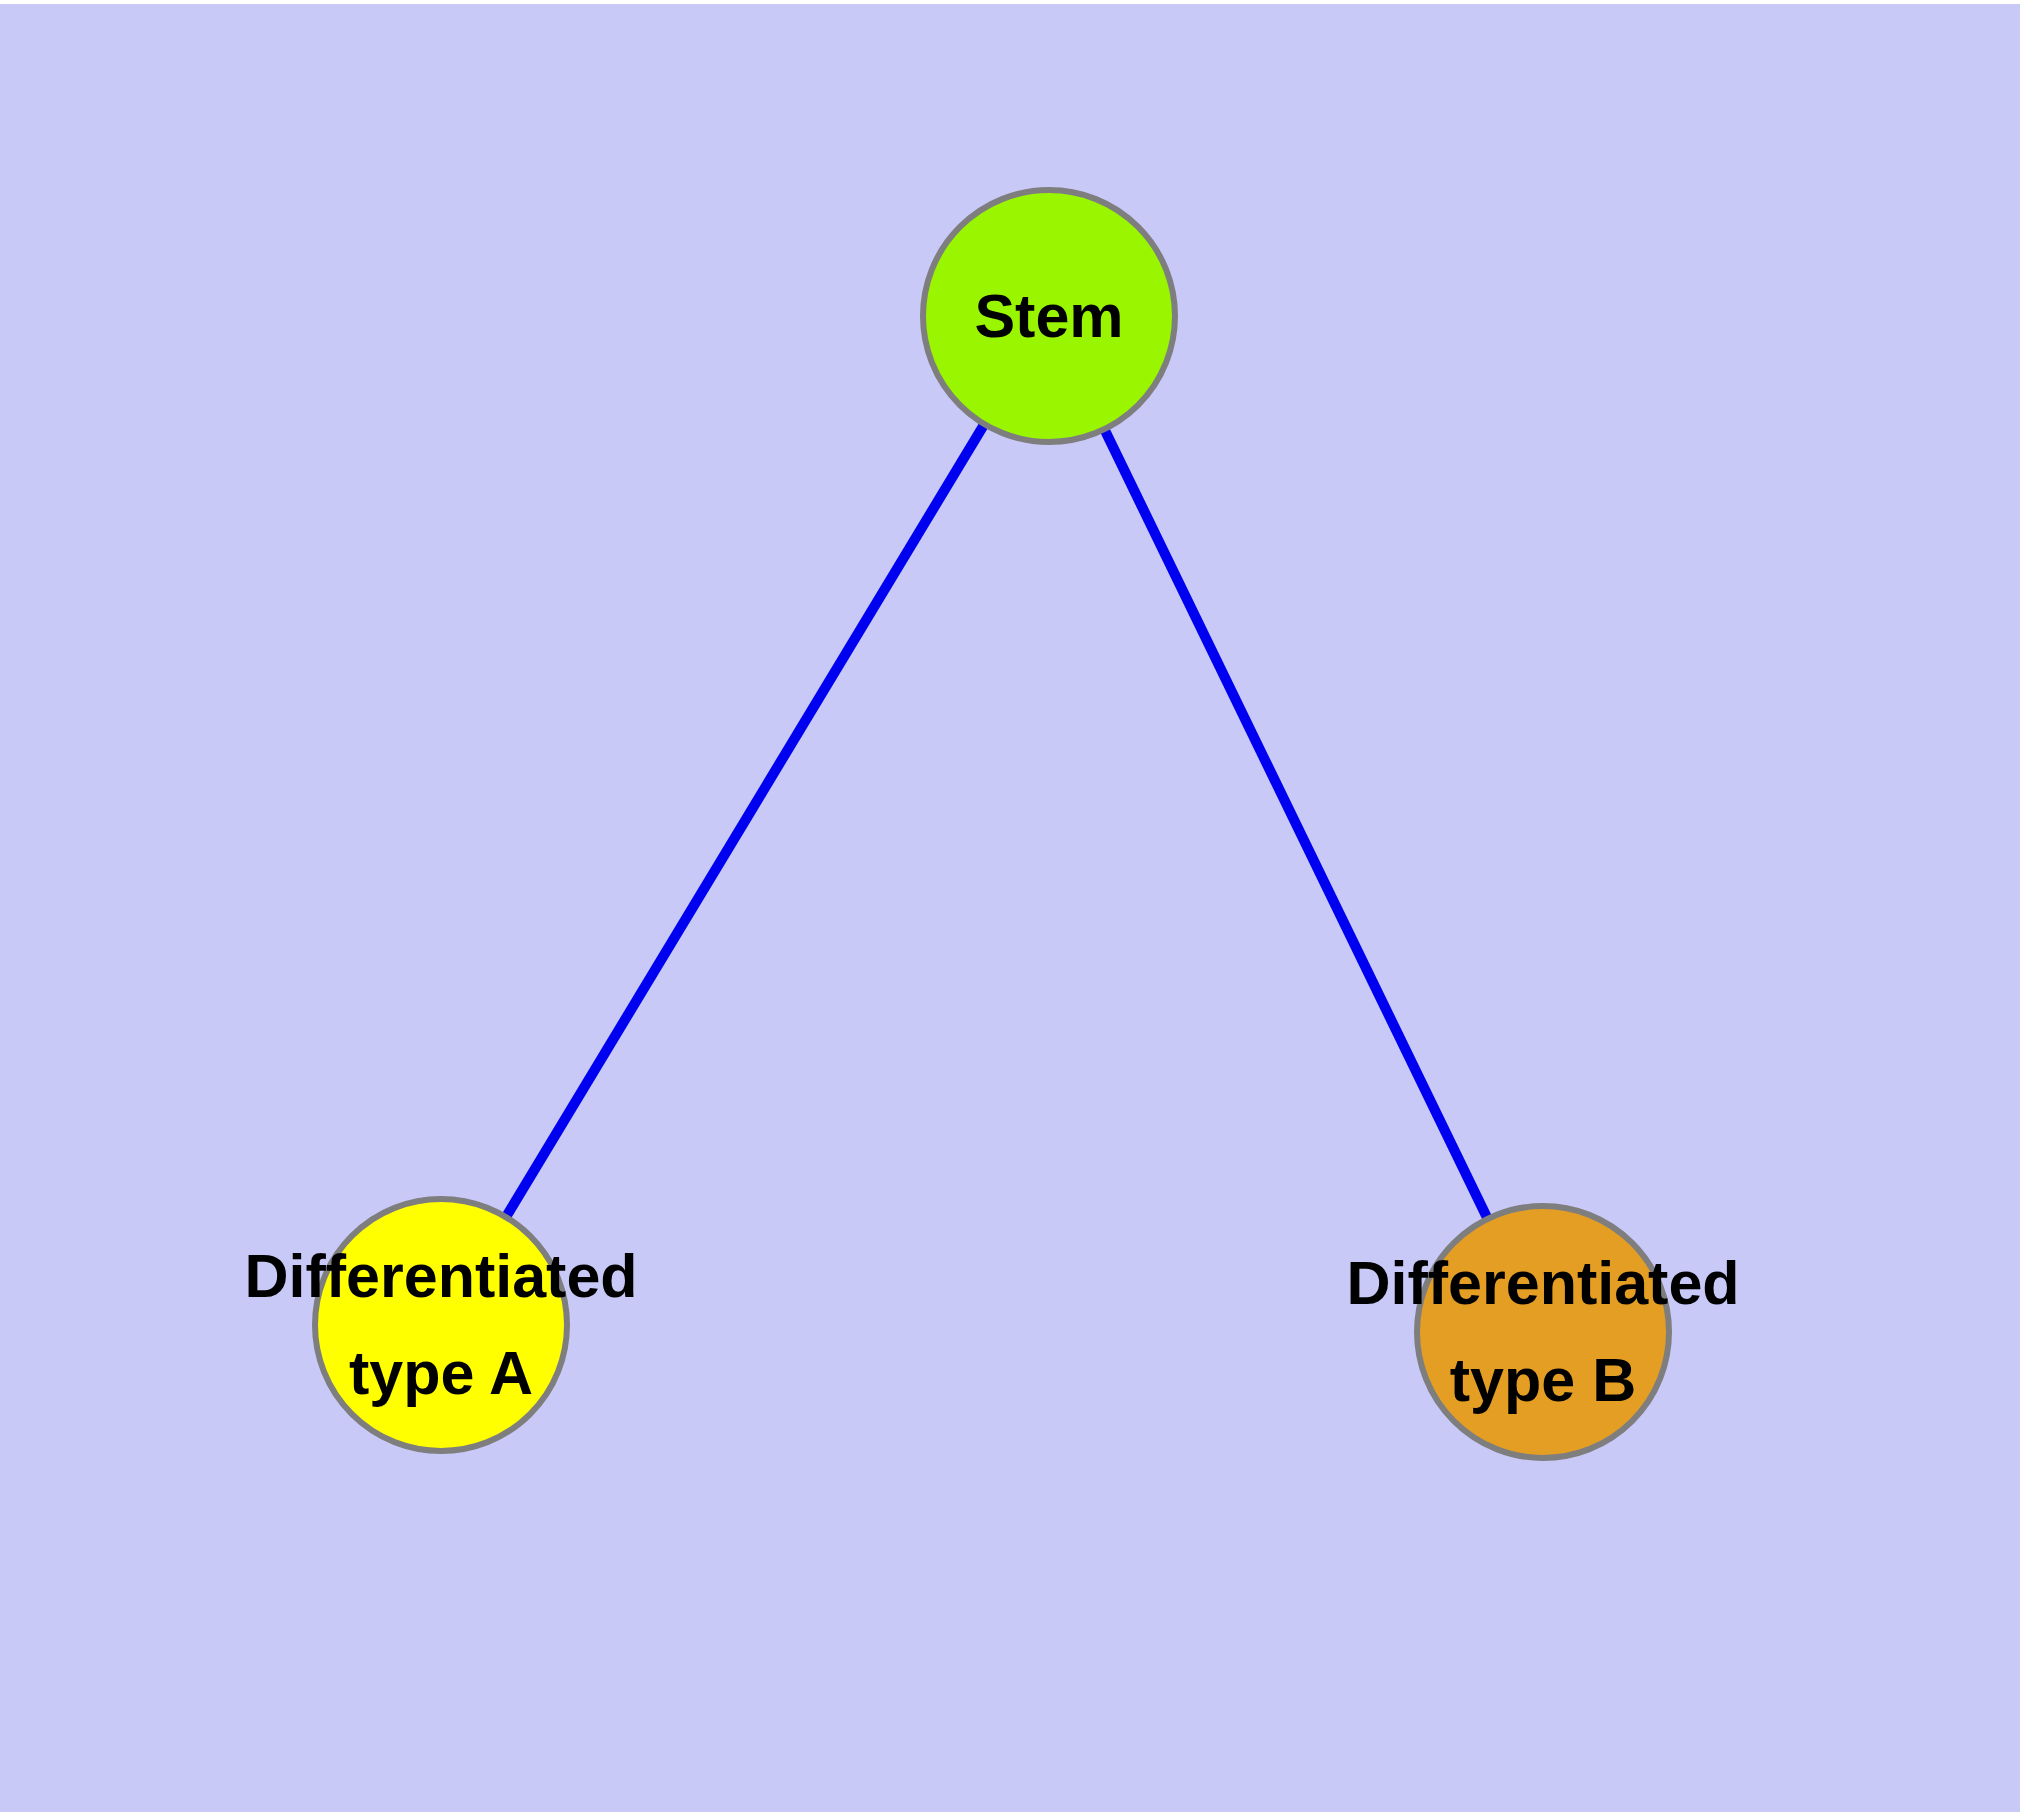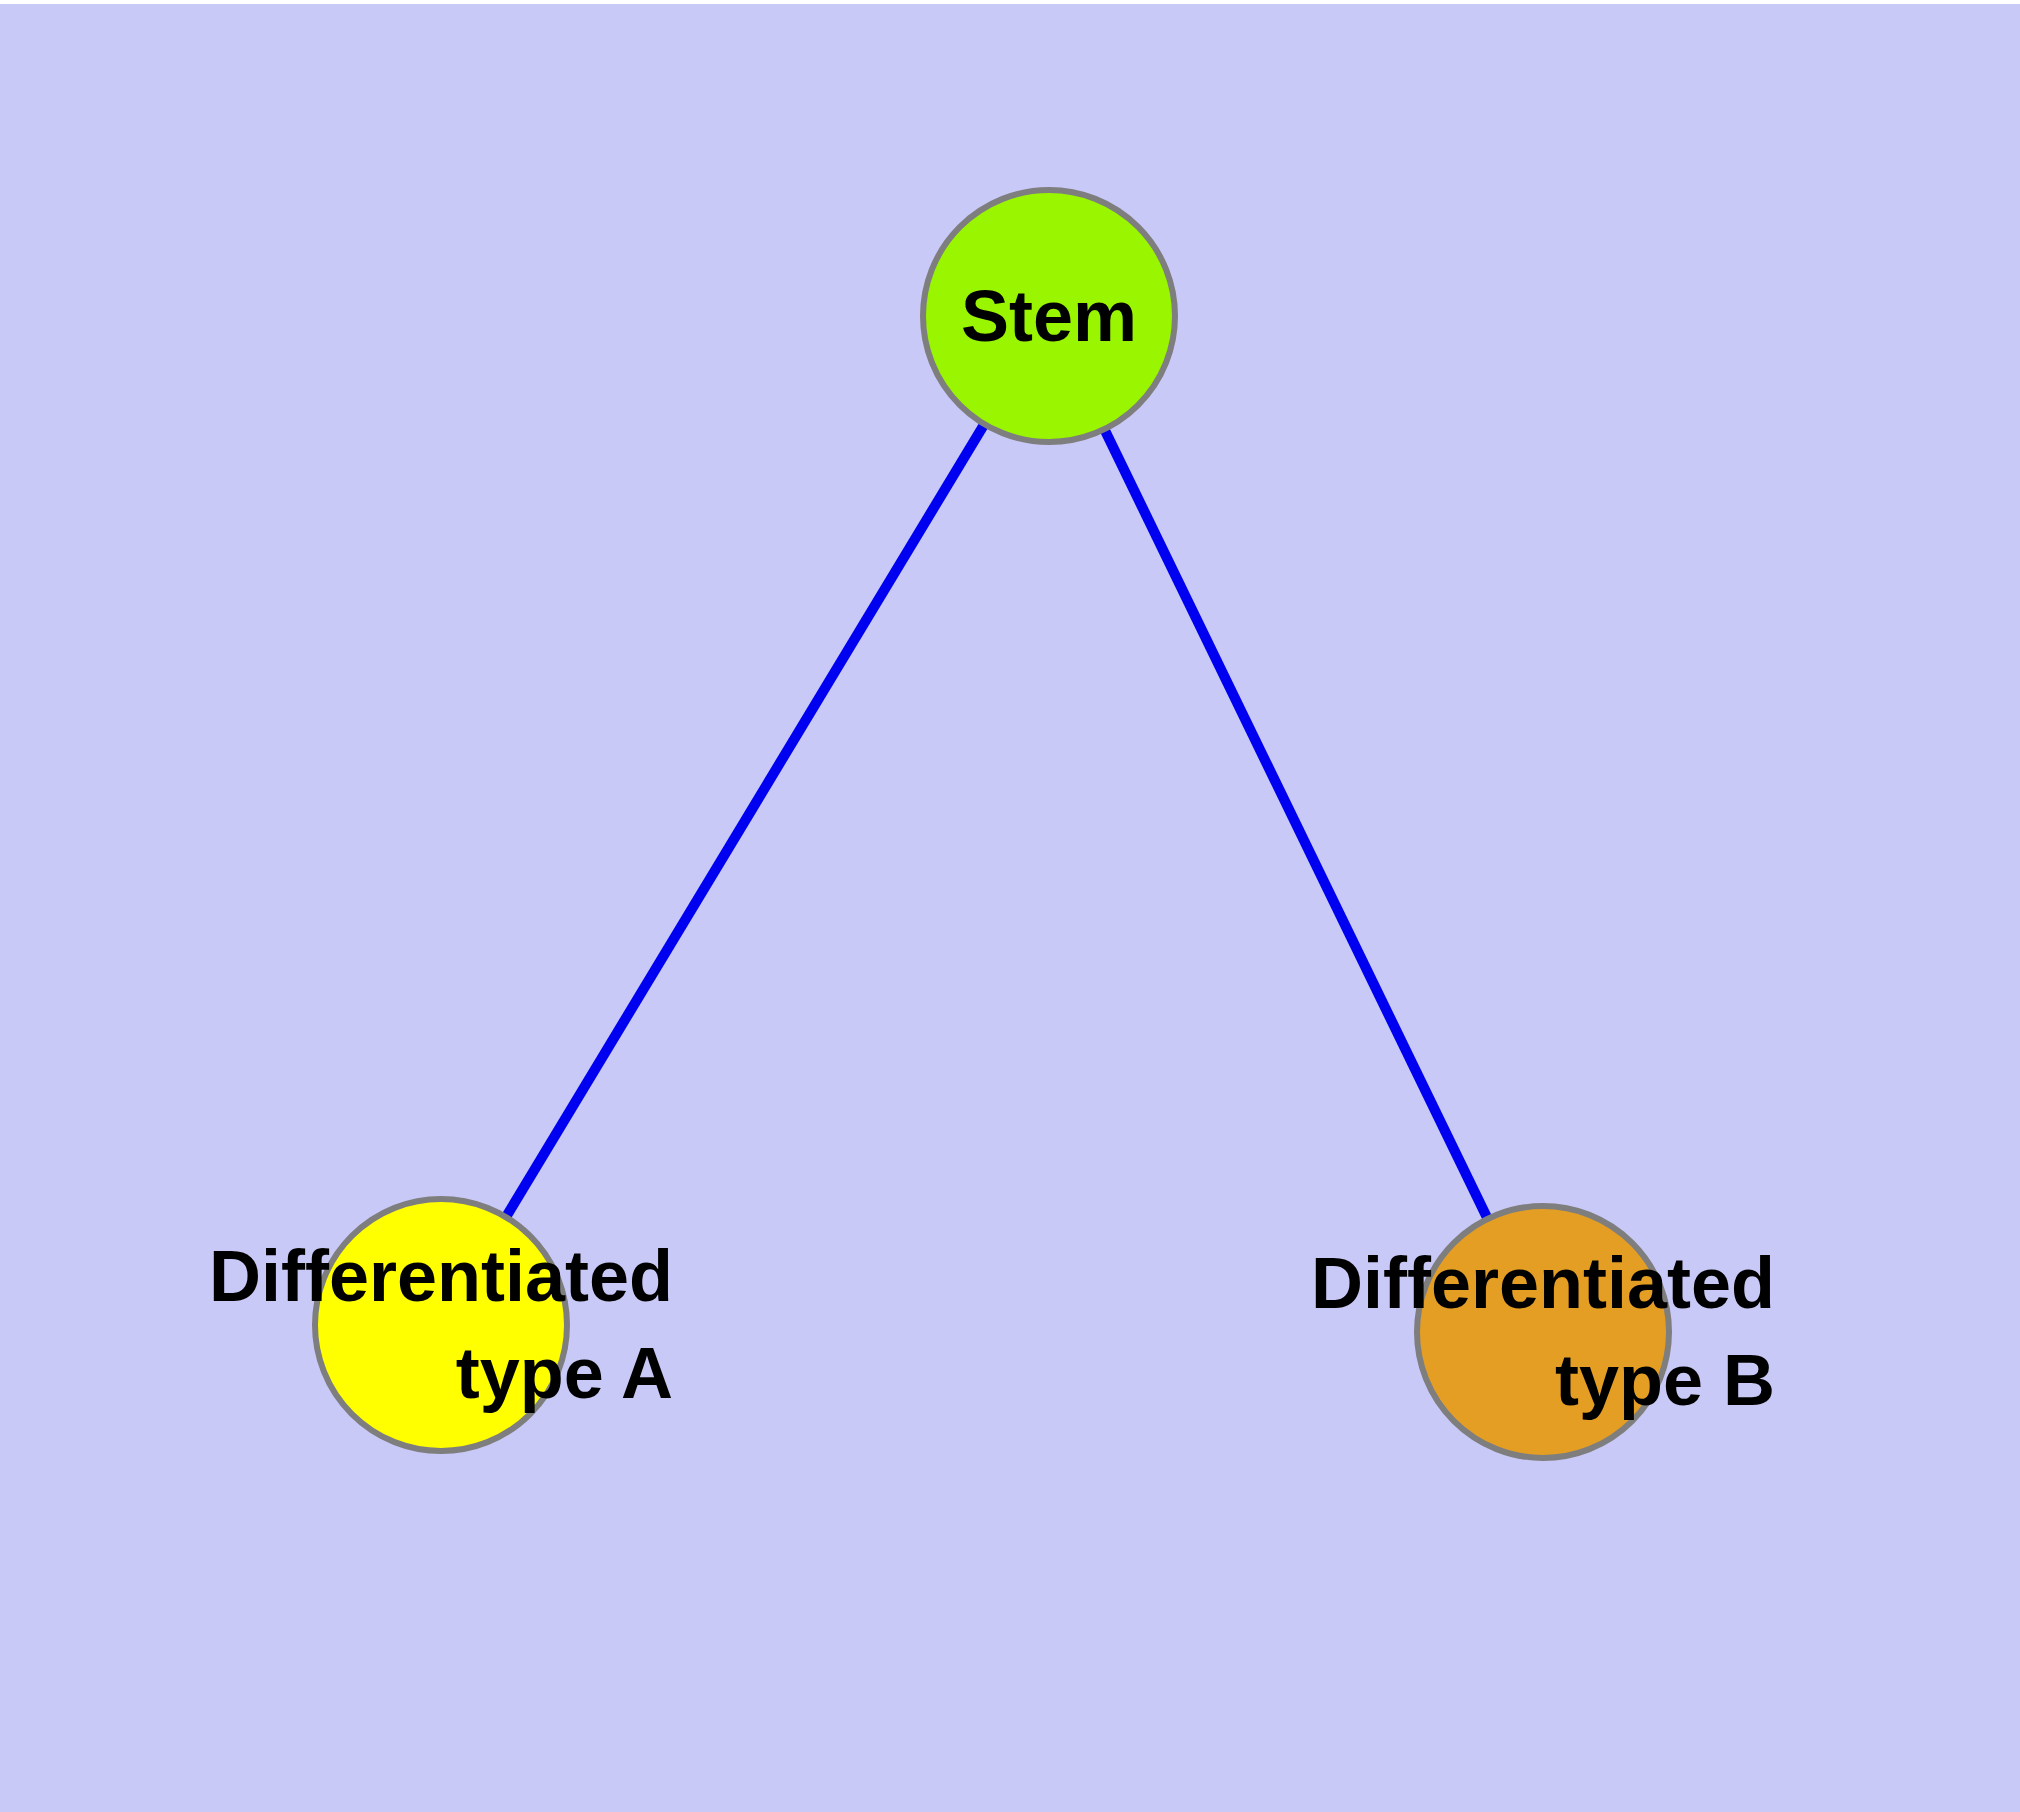--- a/index.html
+++ b/index.html
@@ -48,23 +48,23 @@
     transform: translate(-50%, -50%);
     border-radius: 50%;
     box-sizing: border-box;
   }
   .label {
     position: absolute;
     left: 0;
     top: 0;
     transform: translate(-50%, -50%);
     white-space: pre;
-    text-align: right;
+    text-align: center;
     font-weight: bold;
-    font-size: 72px;
+    font-size: 61px;
     line-height: 97px;
     color: #000000;
     z-index: 3;
   }
 </style>
 </head>
 <body>
 
 <div class="stage" style="background: rgb(201, 201, 248);">
 

